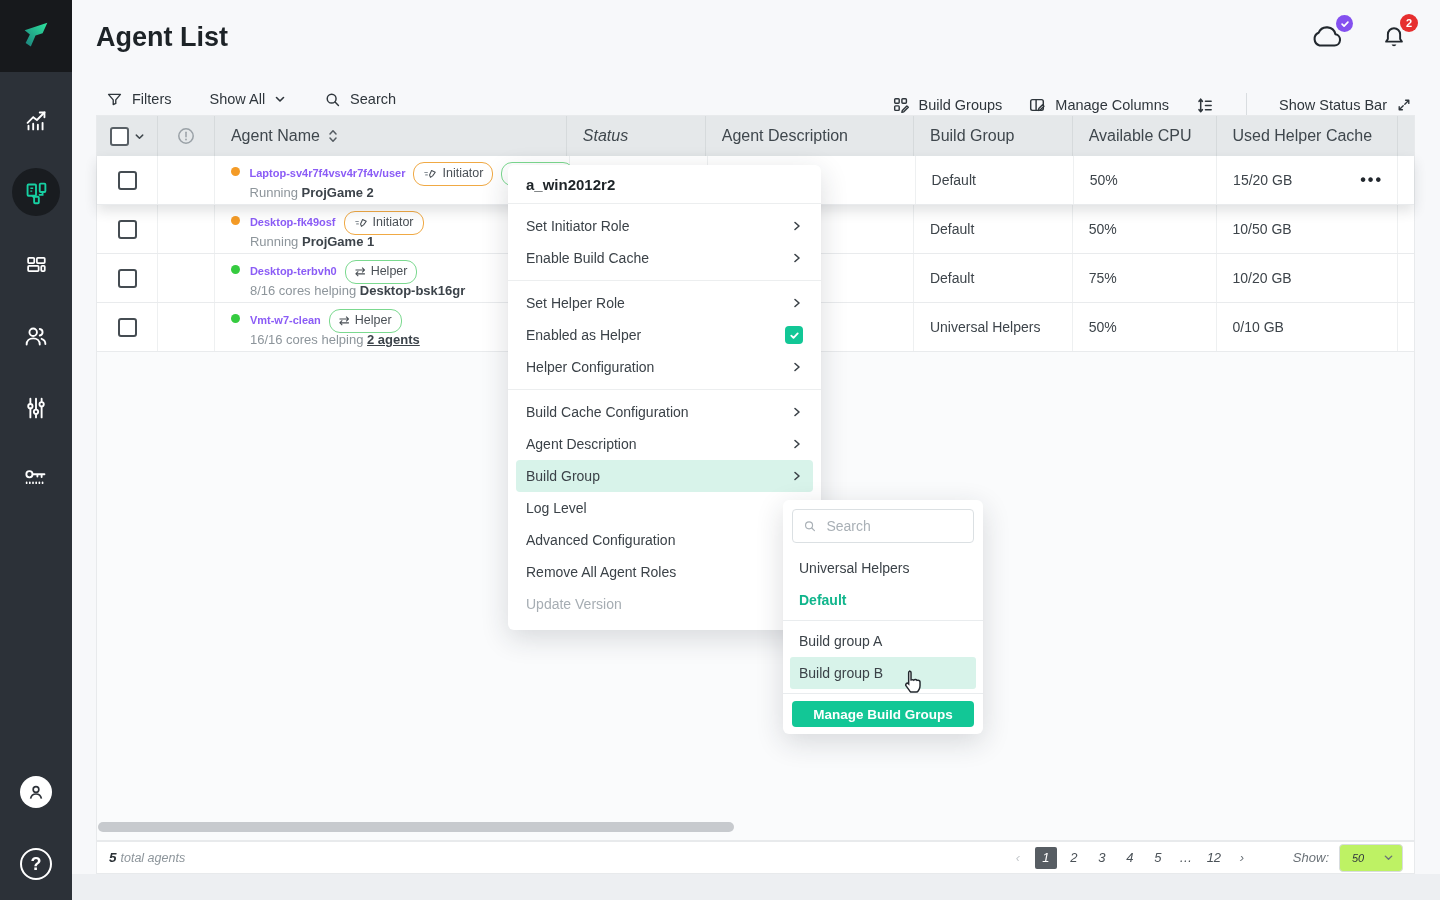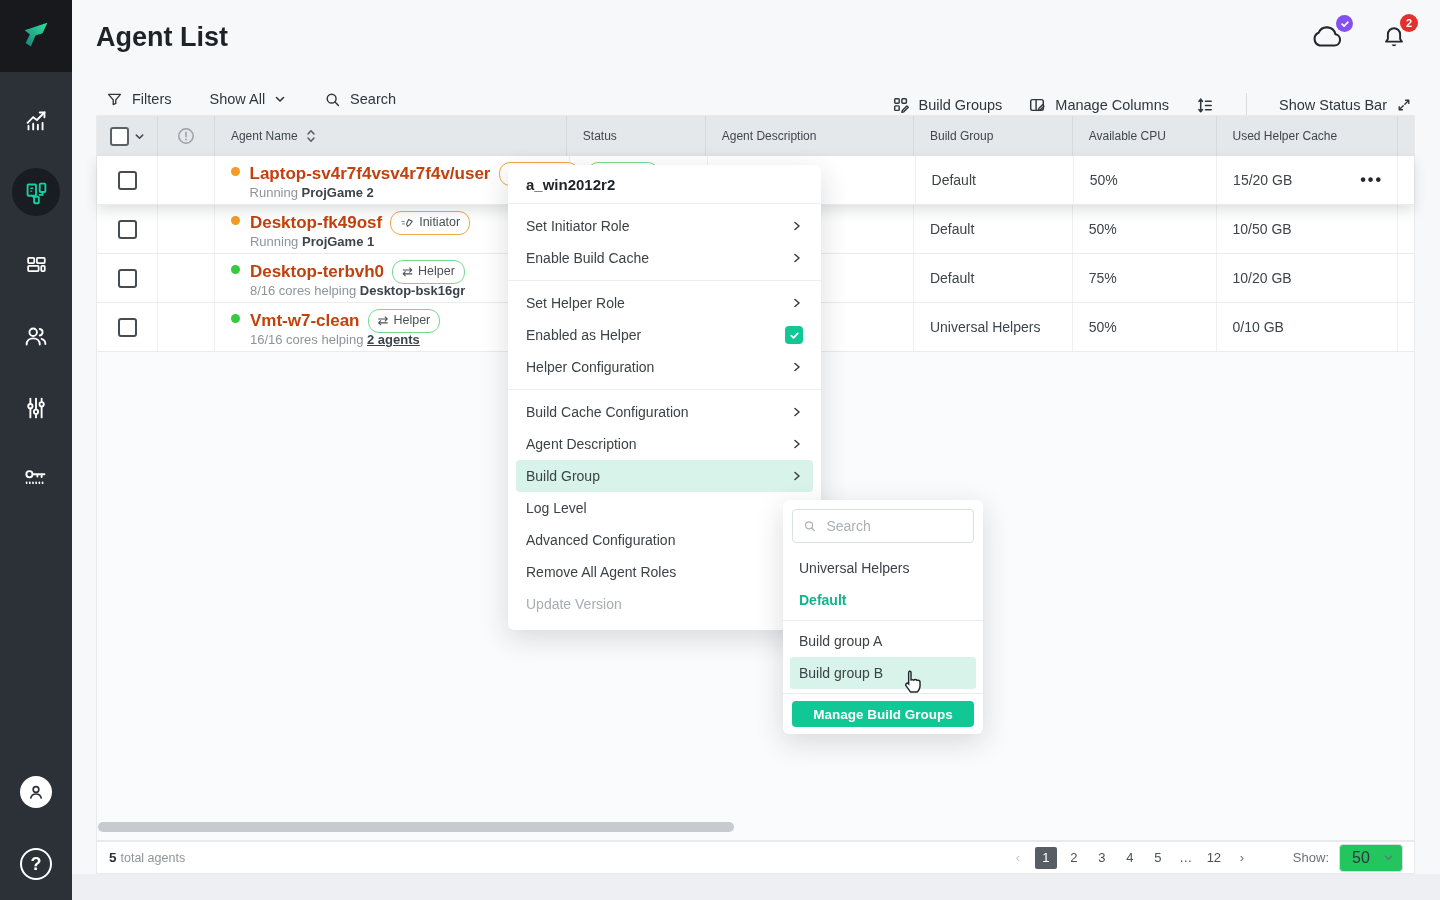--- a/index.html
+++ b/index.html
@@ -30,75 +30,75 @@
               background:#e62e2e;color:#fff;font-size:11px;font-weight:bold;
               display:flex;align-items:center;justify-content:center;}
   .toolbar-left{position:absolute;left:106px;top:74px;height:26px;display:flex;align-items:center;gap:38px;margin-top:12px;}
   .toolbar-right{position:absolute;top:92px;right:28px;height:26px;display:flex;align-items:center;gap:26px;}
   .tb-item{display:flex;align-items:center;gap:9px;font-size:14.5px;color:#2f363c;cursor:pointer;}
   .tb-divider{width:1px;height:24px;background:#d9dde0;margin:0 6px;}
 
   
   .table-box{position:absolute;left:96px;top:115px;width:1319px;height:726px;background:#fafbfc;
              border:1px solid #e8eaec;box-sizing:border-box;}
-  .t-header{display:flex;height:40px;background:#e5e8ea;font-size:12px;color:#3f474d;}
+  .t-header{display:flex;height:40px;background:#e5e8ea;font-size:16px;color:#3f474d;}
   .hcell{display:flex;align-items:center;box-sizing:border-box;border-right:1px solid #d6dadc;padding:0 0 0 16px;}
   .hcell:last-child{border-right:none;}
   .t-row{display:flex;height:48px;background:#fff;border-bottom:1px solid #e9ebed;font-size:14px;color:#3d444a;}
   .t-row.elevated{position:relative;z-index:2;box-shadow:0 6px 12px rgba(40,48,56,.14);}
   .cell{display:flex;align-items:center;box-sizing:border-box;border-right:1px solid #eef0f1;padding:0 0 0 16px;}
   .cell:last-child{border-right:none;}
   .col-check{width:62px;justify-content:center;padding:0;gap:5px;}
   .col-alert{width:57px;justify-content:center;padding:0;}
   .col-name{width:355px;}
-  .col-status{width:140px;}
+  .col-status{width:140px;font-style:italic;}
   .col-desc{width:210px;}
   .col-group{width:160px;}
   .col-cpu{width:145px;}
   .col-cache{width:183px;position:relative;}
   .col-sliver{flex:1;border-right:none;}
   .checkbox{width:19px;height:19px;border:2px solid #596066;border-radius:3px;background:#fff;box-sizing:border-box;}
   .t-row .checkbox{border-color:#454c52;}
   .name-cell-inner{display:flex;align-items:flex-start;gap:10px;padding-left:0;}
   .dot{width:9px;height:9px;border-radius:50%;margin-top:5px;flex:none;}
   .dot.orange{background:#f49b26;}
   .dot.green{background:#35cb3f;}
   .name-lines{line-height:1;}
   .name-line{display:flex;align-items:center;gap:8px;}
-  .agent-name{font-weight:bold;font-size:17px;color:#c2410c;white-space:nowrap;}
+  .agent-name{font-weight:bold;font-size:11px;color:#8b5cf6;white-space:nowrap;}
   .sub-line{font-size:13px;color:#8d959b;white-space:nowrap;}
   .sub-strong{color:#3c434a;font-weight:bold;}
   .sub-link{color:#3c434a;font-weight:bold;text-decoration:underline;cursor:pointer;}
   .badge{display:inline-flex;align-items:center;gap:5px;height:22px;padding:0 9px;border-radius:11px;
          font-size:12.5px;color:#4a5056;background:#fff;white-space:nowrap;flex:none;}
   .badge.initiator{border:1px solid #f0a944;}
   .badge.helper{border:1px solid #7bd98f;}
   .badge .swap{font-size:13px;line-height:1;color:#4a5056;}
   .more-dots{position:absolute;right:14px;top:50%;transform:translateY(-50%);font-size:16px;letter-spacing:2px;
              color:#22282e;font-weight:bold;cursor:pointer;}
 
   
   .hscroll-thumb{position:absolute;left:98px;top:822px;width:636px;height:10px;border-radius:5px;background:#c7cace;}
   .footer-bar{position:absolute;left:96px;top:841px;width:1319px;height:33px;background:#fff;
               border:1px solid #e8eaec;box-sizing:border-box;display:flex;align-items:center;
-              justify-content:space-between;padding:0 11px 0 12px;}
+              justify-content:space-between;padding:0 11px 0 12px;font-style:italic;}
   .total{font-size:12.5px;color:#8d959b;}
   .total b{color:#2b3136;font-size:13.5px;font-weight:bold;margin-right:4px;}
   .pager-zone{display:flex;align-items:center;}
   .pager{display:flex;align-items:center;gap:6px;}
   .page-btn{min-width:22px;height:22px;display:flex;align-items:center;justify-content:center;
             font-size:13px;color:#4a5157;cursor:pointer;border-radius:2px;}
   .page-btn.active{background:#575d63;color:#fff;}
   .page-arrow{color:#6a7177;font-size:13px;}
   .page-arrow.disabled{color:#c1c5c9;}
   .show-group{display:flex;align-items:center;gap:10px;margin-left:40px;}
   .show-label{font-size:13px;color:#6a7177;}
-  .page-size{width:64px;height:28px;border:1px solid #d8dcdf;border-radius:4px;background:#22c55e;
+  .page-size{width:64px;height:28px;border:1px solid #d8dcdf;border-radius:4px;background:#bef264;
              display:flex;align-items:center;justify-content:space-between;padding:0 8px 0 12px;
-             box-sizing:border-box;font-size:16px;color:#2f363c;cursor:pointer;}
+             box-sizing:border-box;font-size:11px;color:#2f363c;cursor:pointer;}
   .bottom-strip{position:absolute;left:72px;top:874px;width:1368px;height:26px;background:#edeff2;}
 
   
   .ctx-menu{position:absolute;left:508px;top:165px;width:313px;background:#fff;border-radius:6px;
             box-shadow:0 8px 28px rgba(30,40,50,.16);z-index:10;box-sizing:border-box;}
   .ctx-title{padding:11px 18px 10px;font-size:15px;font-weight:bold;color:#1d2327;}
   .ctx-group{padding:6px 0;border-top:1px solid #eceeef;}
   .ctx-group.last{padding-bottom:10px;}
   .cm-item{height:32px;display:flex;align-items:center;justify-content:space-between;
            padding:0 18px;font-size:14px;color:#3b4248;cursor:pointer;}

